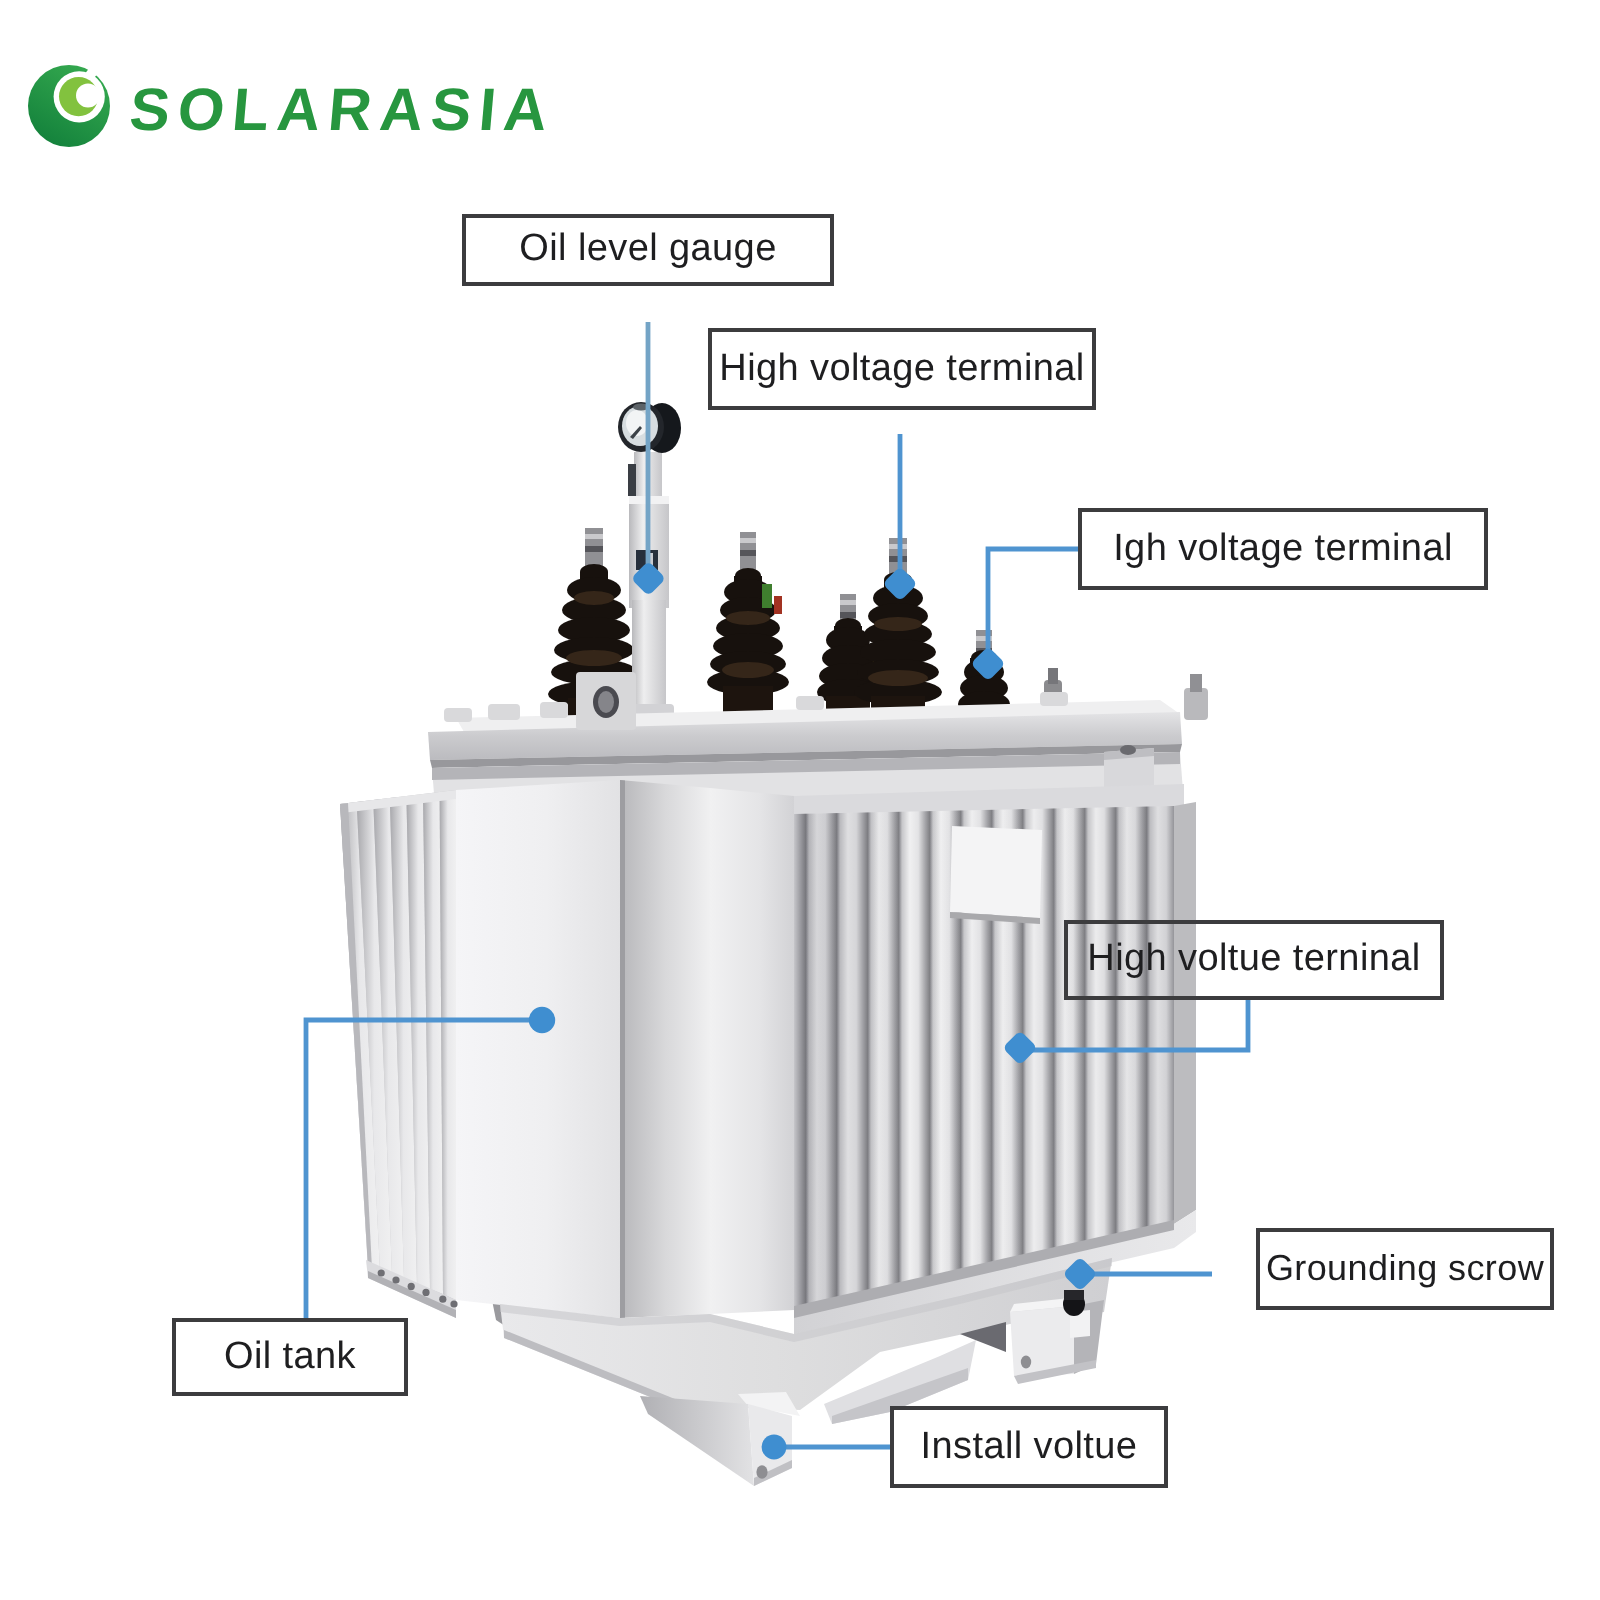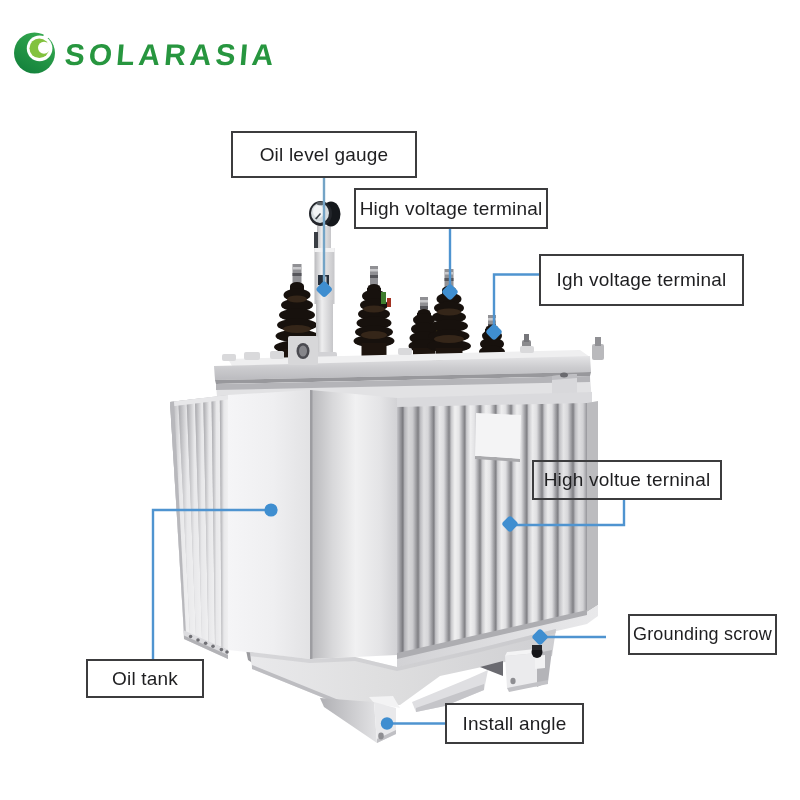--- a/index.html
+++ b/index.html
@@ -317,19 +317,19 @@
   <rect x="318" y="283" width="12.5" height="12.5" rx="3" transform="rotate(45 324.2 289.2)"></rect>
   <rect x="443.7" y="285.7" width="12.5" height="12.5" rx="3" transform="rotate(45 450 292)"></rect>
   <rect x="487.7" y="325.7" width="12.5" height="12.5" rx="3" transform="rotate(45 494 332)"></rect>
   <rect x="503.7" y="517.7" width="12.5" height="12.5" rx="3" transform="rotate(45 510 524)"></rect>
   <rect x="533.8" y="630.8" width="12.4" height="12.4" rx="3" transform="rotate(45 540 637)"></rect>
   <circle cx="271" cy="510" r="6.6"></circle>
   <circle cx="387" cy="723.5" r="6.2"></circle>
 </g>
 </svg>
 
-<div class="label" style="left:231px;top:131px;width:186px;height:47px;">Oil level gauge</div>
-<div class="label" style="left:354px;top:188px;width:194px;height:41px;">High voltage terminal</div>
-<div class="label" style="left:539px;top:254px;width:205px;height:52px;">Igh voltage terminal</div>
+<div class="label" style="left:231px;top:107px;width:186px;height:36px;">Oil level gauge</div>
+<div class="label" style="left:354px;top:164px;width:194px;height:41px;">High voltage terminal</div>
+<div class="label" style="left:539px;top:254px;width:205px;height:41px;">Igh voltage terminal</div>
 <div class="label" style="left:532px;top:460px;width:190px;height:40px;background:transparent;">High voltue terninal</div>
 <div class="label" style="left:606px;top:614px;width:149px;height:41px;font-size:18px;margin-left:22px;">Grounding scrow</div>
 <div class="label" style="left:86px;top:659px;width:118px;height:39px;">Oil tank</div>
-<div class="label" style="left:445px;top:703px;width:139px;height:41px;">Install angle</div>
+<div class="label" style="left:445px;top:703px;width:139px;height:41px;">Install voltue</div>
 
 </body></html>

